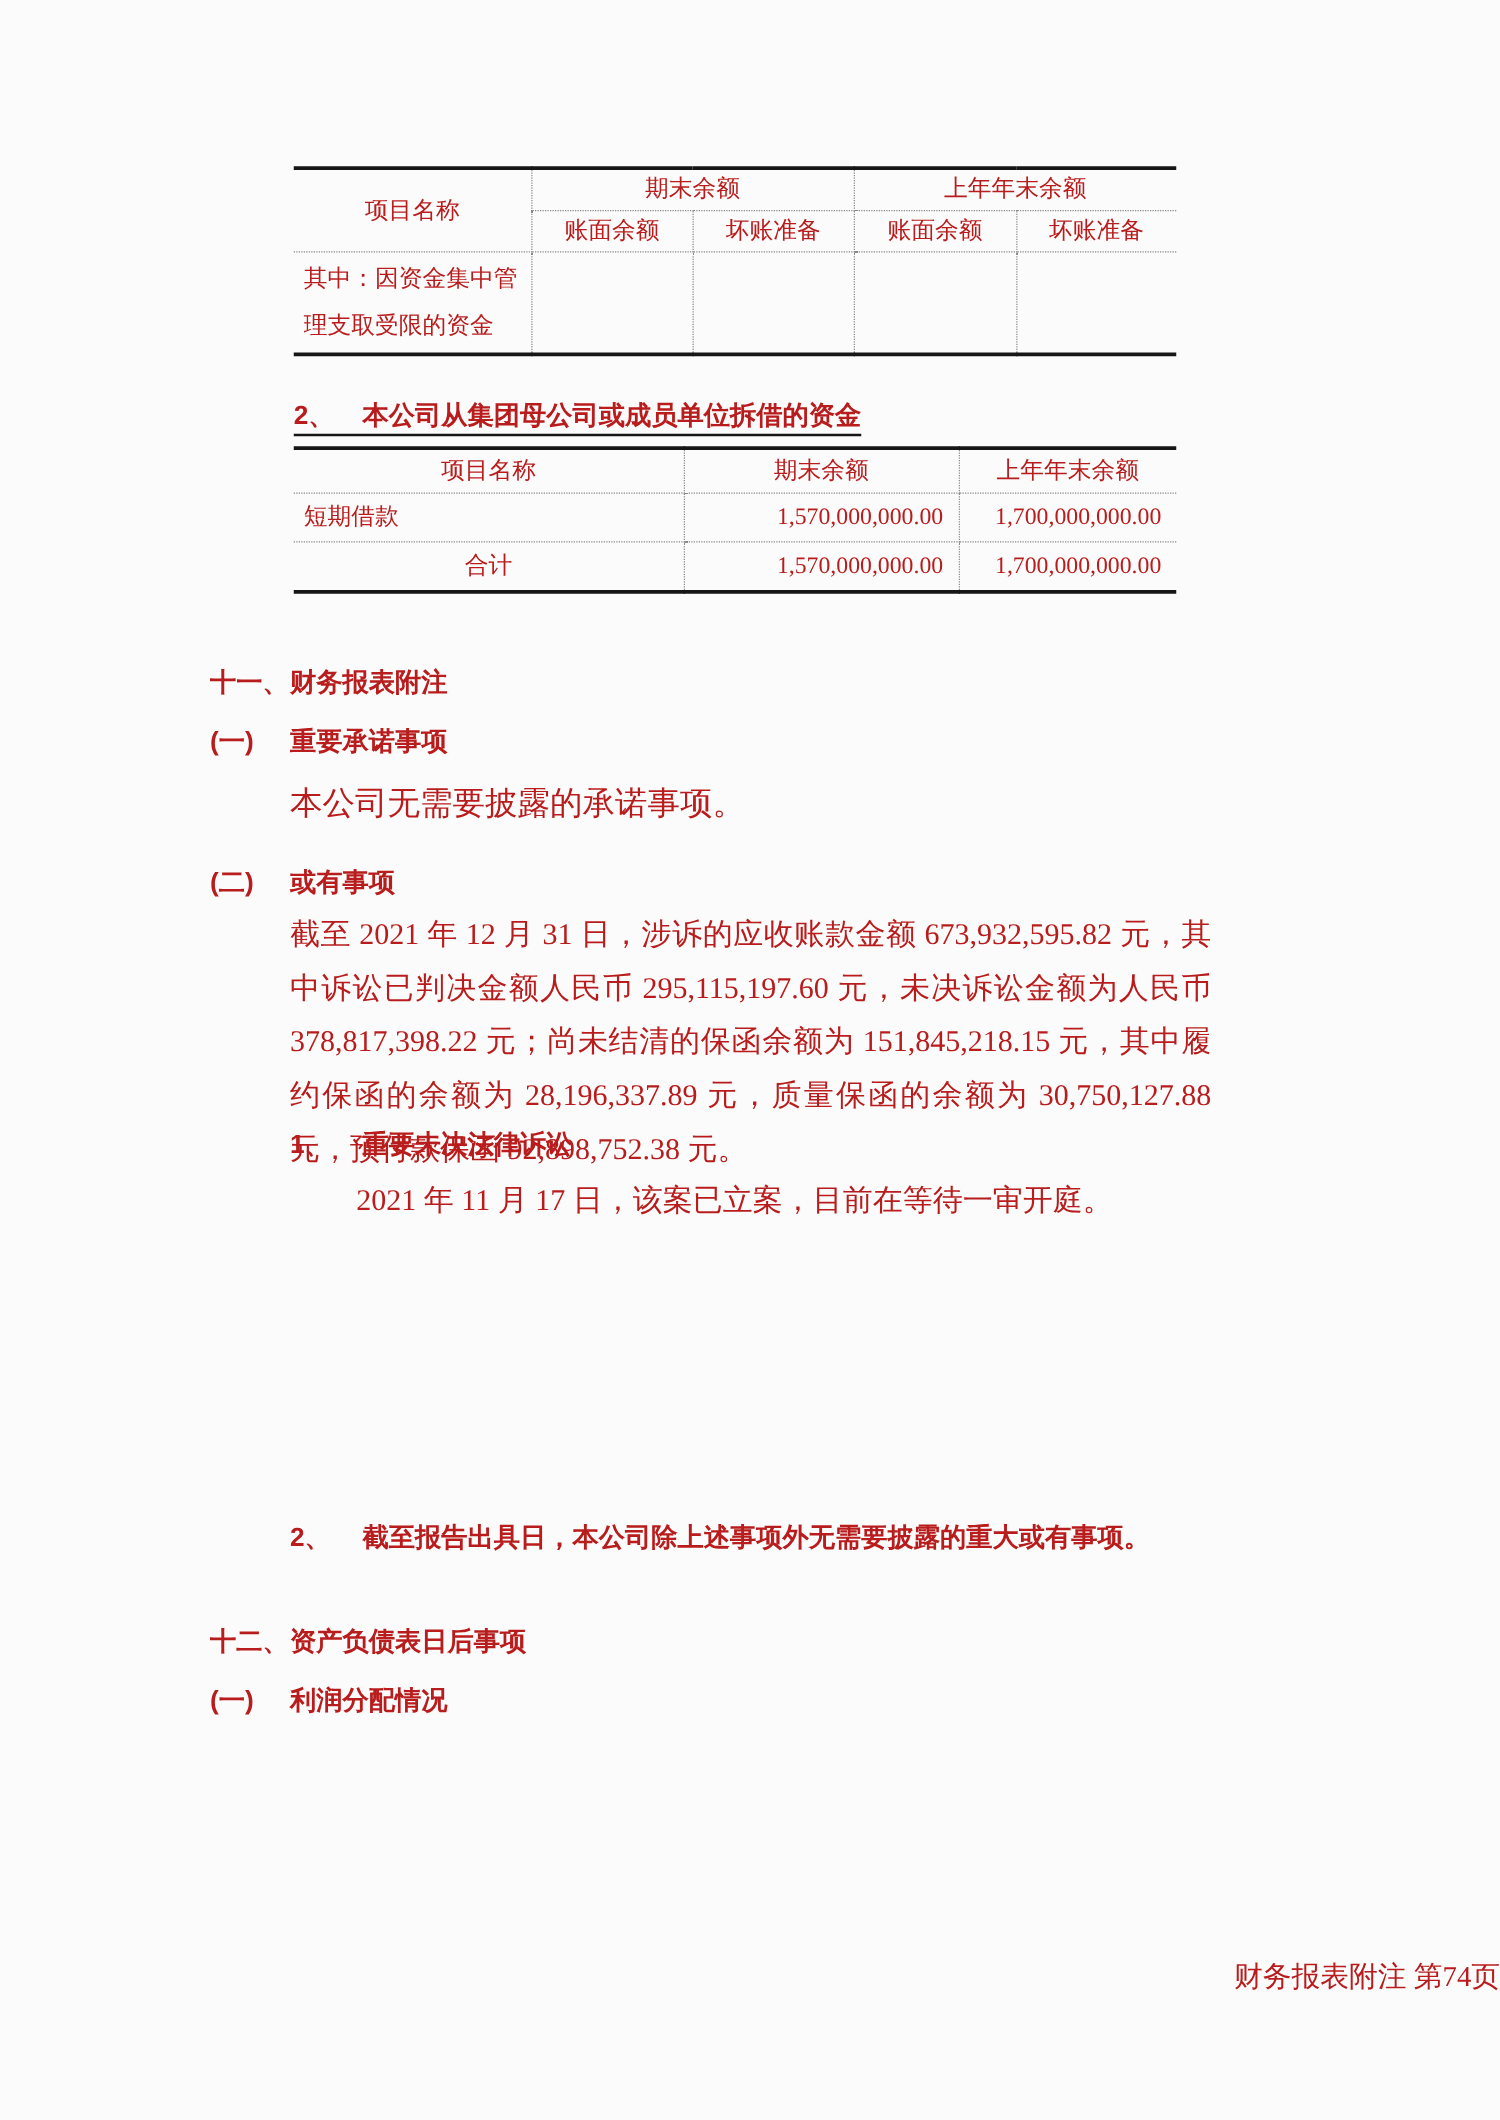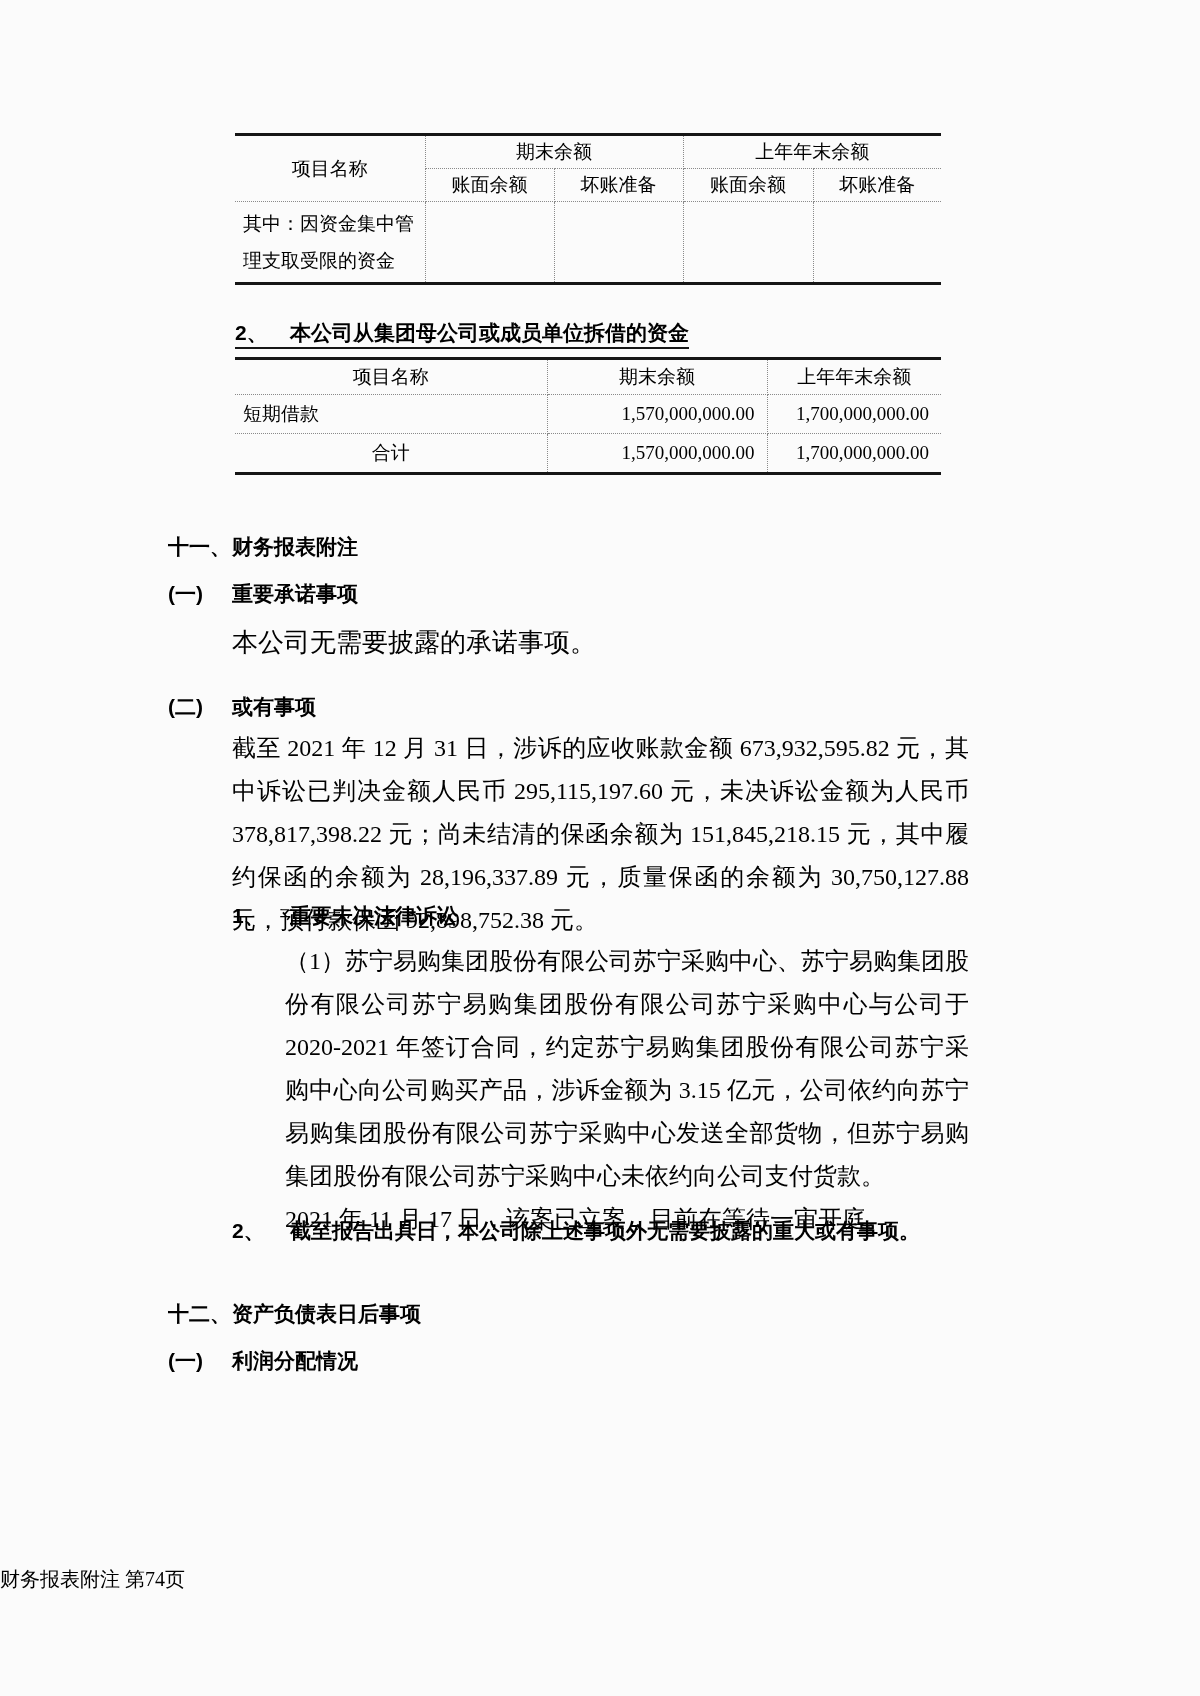--- a/index.html
+++ b/index.html
@@ -1,19 +1,19 @@
 <!DOCTYPE html>
 <html><head>
 <meta charset="utf-8">
 <style>
   html,body { margin:0; padding:0; }
   body { width:1200px; background:#ffffff; }
   .page {
     position:relative; width:1200px; height:1696px;
-    background:#fbfbfb; color:#000000;
+    background:#fbfbfb; color:#b91c1c;
     font-family:"Liberation Serif","DejaVu Serif",serif;
     overflow:hidden;
   }
   .abs { position:absolute; }
 
   
   table { border-collapse:collapse; table-layout:fixed; }
   .fintable { width:706px; font-size:19px;
     border-top:3px solid #161616; border-bottom:3px solid #161616; }
   .fintable th, .fintable td {
@@ -37,21 +37,21 @@
     font-weight:bold; font-size:21px; line-height:26px; white-space:nowrap;
   }
   .hlabel { display:inline-block; }
   .w64 { width:64px; }
   .w55 { width:55px; }
   .w58 { width:58px; }
   .underlined { border-bottom:2px solid #161616; padding-bottom:3px; }
   .body-text { font-size:26px; line-height:44px; }
   .para { font-size:24px; line-height:43px; text-align:justify; }
   .para p { margin:0; }
-  .footer { width:1200px; text-align:left; font-size:20px; }
+  .footer { width:1200px; text-align:right; font-size:23px; }
 </style>
 </head>
 <body>
 
 <div class="page">
 
   <div class="abs" style="top:133px; left:235px;">
     <table class="fintable t1">
       <colgroup>
           <col style="width:190px">
@@ -130,21 +130,20 @@
     <span class="hlabel w64">(二)</span><span>或有事项</span>
   </div>
 
   <div class="abs para" style="top:727px; left:232px; width:737px;">截至 2021 年 12 月 31 日，涉诉的应收账款金额 673,932,595.82 元，其中诉讼已判决金额人民币 295,115,197.60 元，未决诉讼金额为人民币 378,817,398.22 元；尚未结清的保函余额为 151,845,218.15 元，其中履约保函的余额为 28,196,337.89 元，质量保函的余额为 30,750,127.88 元，预付款保函 92,898,752.38 元。</div>
 
   <div class="abs h" style="top:903px; left:232px;">
     <span class="hlabel w58">1、</span><span>重要未决法律诉讼</span>
   </div>
 
   <div class="abs para" style="top:940px; left:285px; width:684px;">
-    <p>（1）苏宁易购集团股份有限公司苏宁采购中心、苏宁易购集团股份有限公司苏宁易购集团股份有限公司苏宁采购中心与公司于 2020-2021 年签订合同，约定苏宁易购集团股份有限公司苏宁采购中心向公司购买产品，涉诉金额为 3.15 亿元，公司依约向苏宁易购集团股份有限公司苏宁采购中心发送全部货物，但苏宁易购集团股份有限公司苏宁采购中心未依约向公司支付货款。</p>
     <p>2021 年 11 月 17 日，该案已立案，目前在等待一审开庭。</p>
   </div>
 
   <div class="abs h" style="top:1218px; left:232px; white-space:normal; width:737px;">
     <span class="hlabel w58">2、</span><span>截至报告出具日，本公司除上述事项外无需要披露的重大或有事项。</span>
   </div>
 
   <div class="abs h" style="top:1301px; left:168px;">
     <span class="hlabel w64">十二、</span><span>资产负债表日后事项</span>
   </div>

